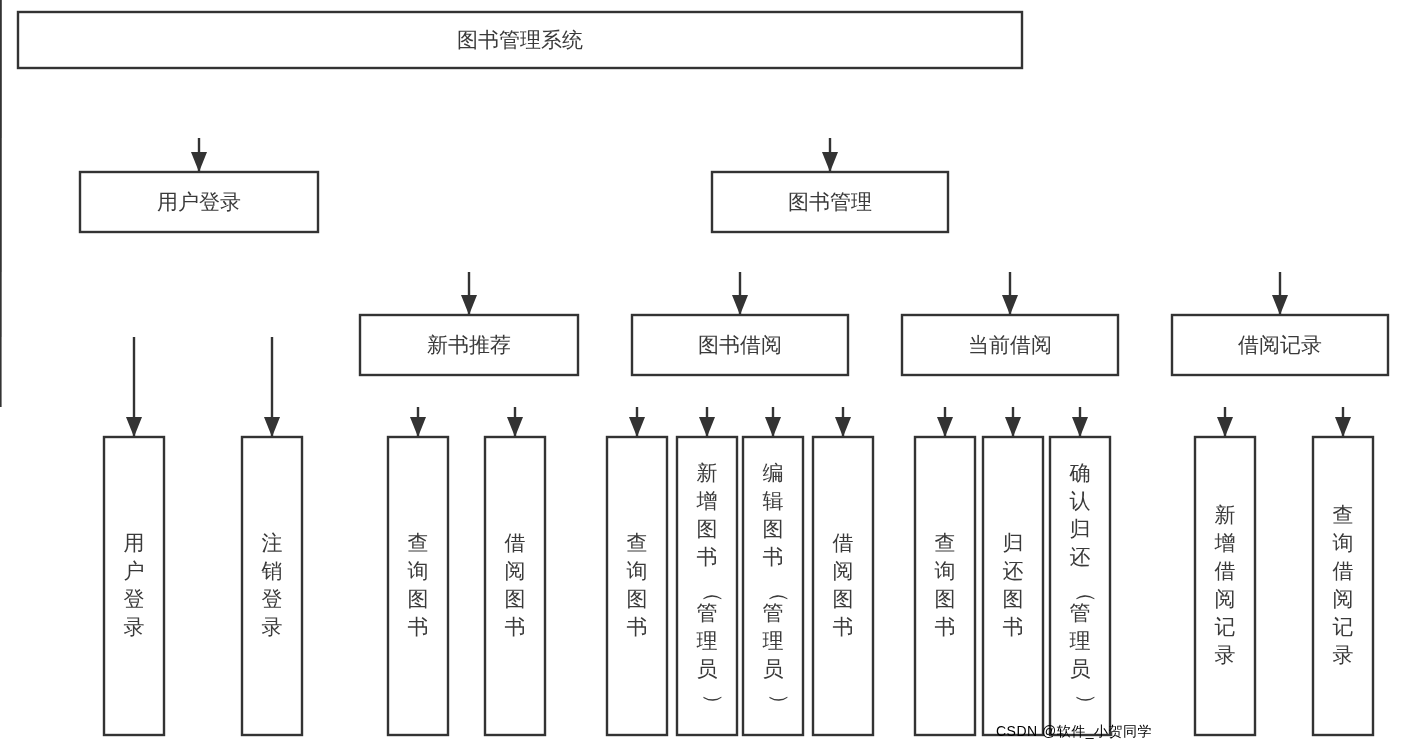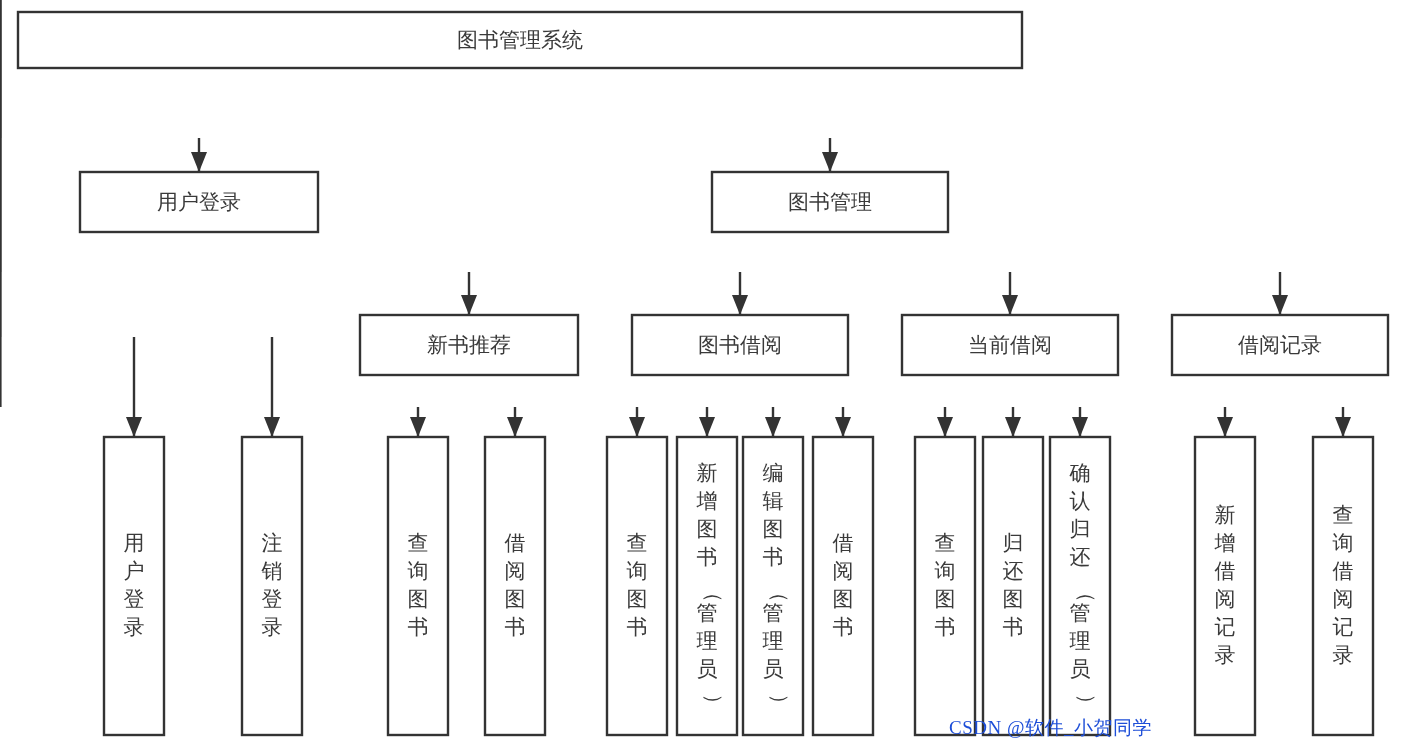--- a/index.html
+++ b/index.html
@@ -51,23 +51,23 @@
   .node-label-vertical {
     fill: #3a3a3a;
     font-family: "Liberation Sans", "DejaVu Sans", sans-serif;
     font-size: 21px;
     text-anchor: middle;
   }
   .watermark {
     position: absolute;
     right: 12px;
     bottom: 6px;
-    font-family: Liberation Serif, serif;
-    font-size: 19px;
-    color: #1d4ed8;
+    font-family: Liberation Sans, sans-serif;
+    font-size: 14px;
+    color: #000000;
     letter-spacing: 0.5px;
     white-space: nowrap;
     pointer-events: none;
   }
 </style>
 </head>
 <body>
 
 <div id="diagram-root">
   <svg class="canvas" viewBox="0 0 1405 747" xmlns="http://www.w3.org/2000/svg">

